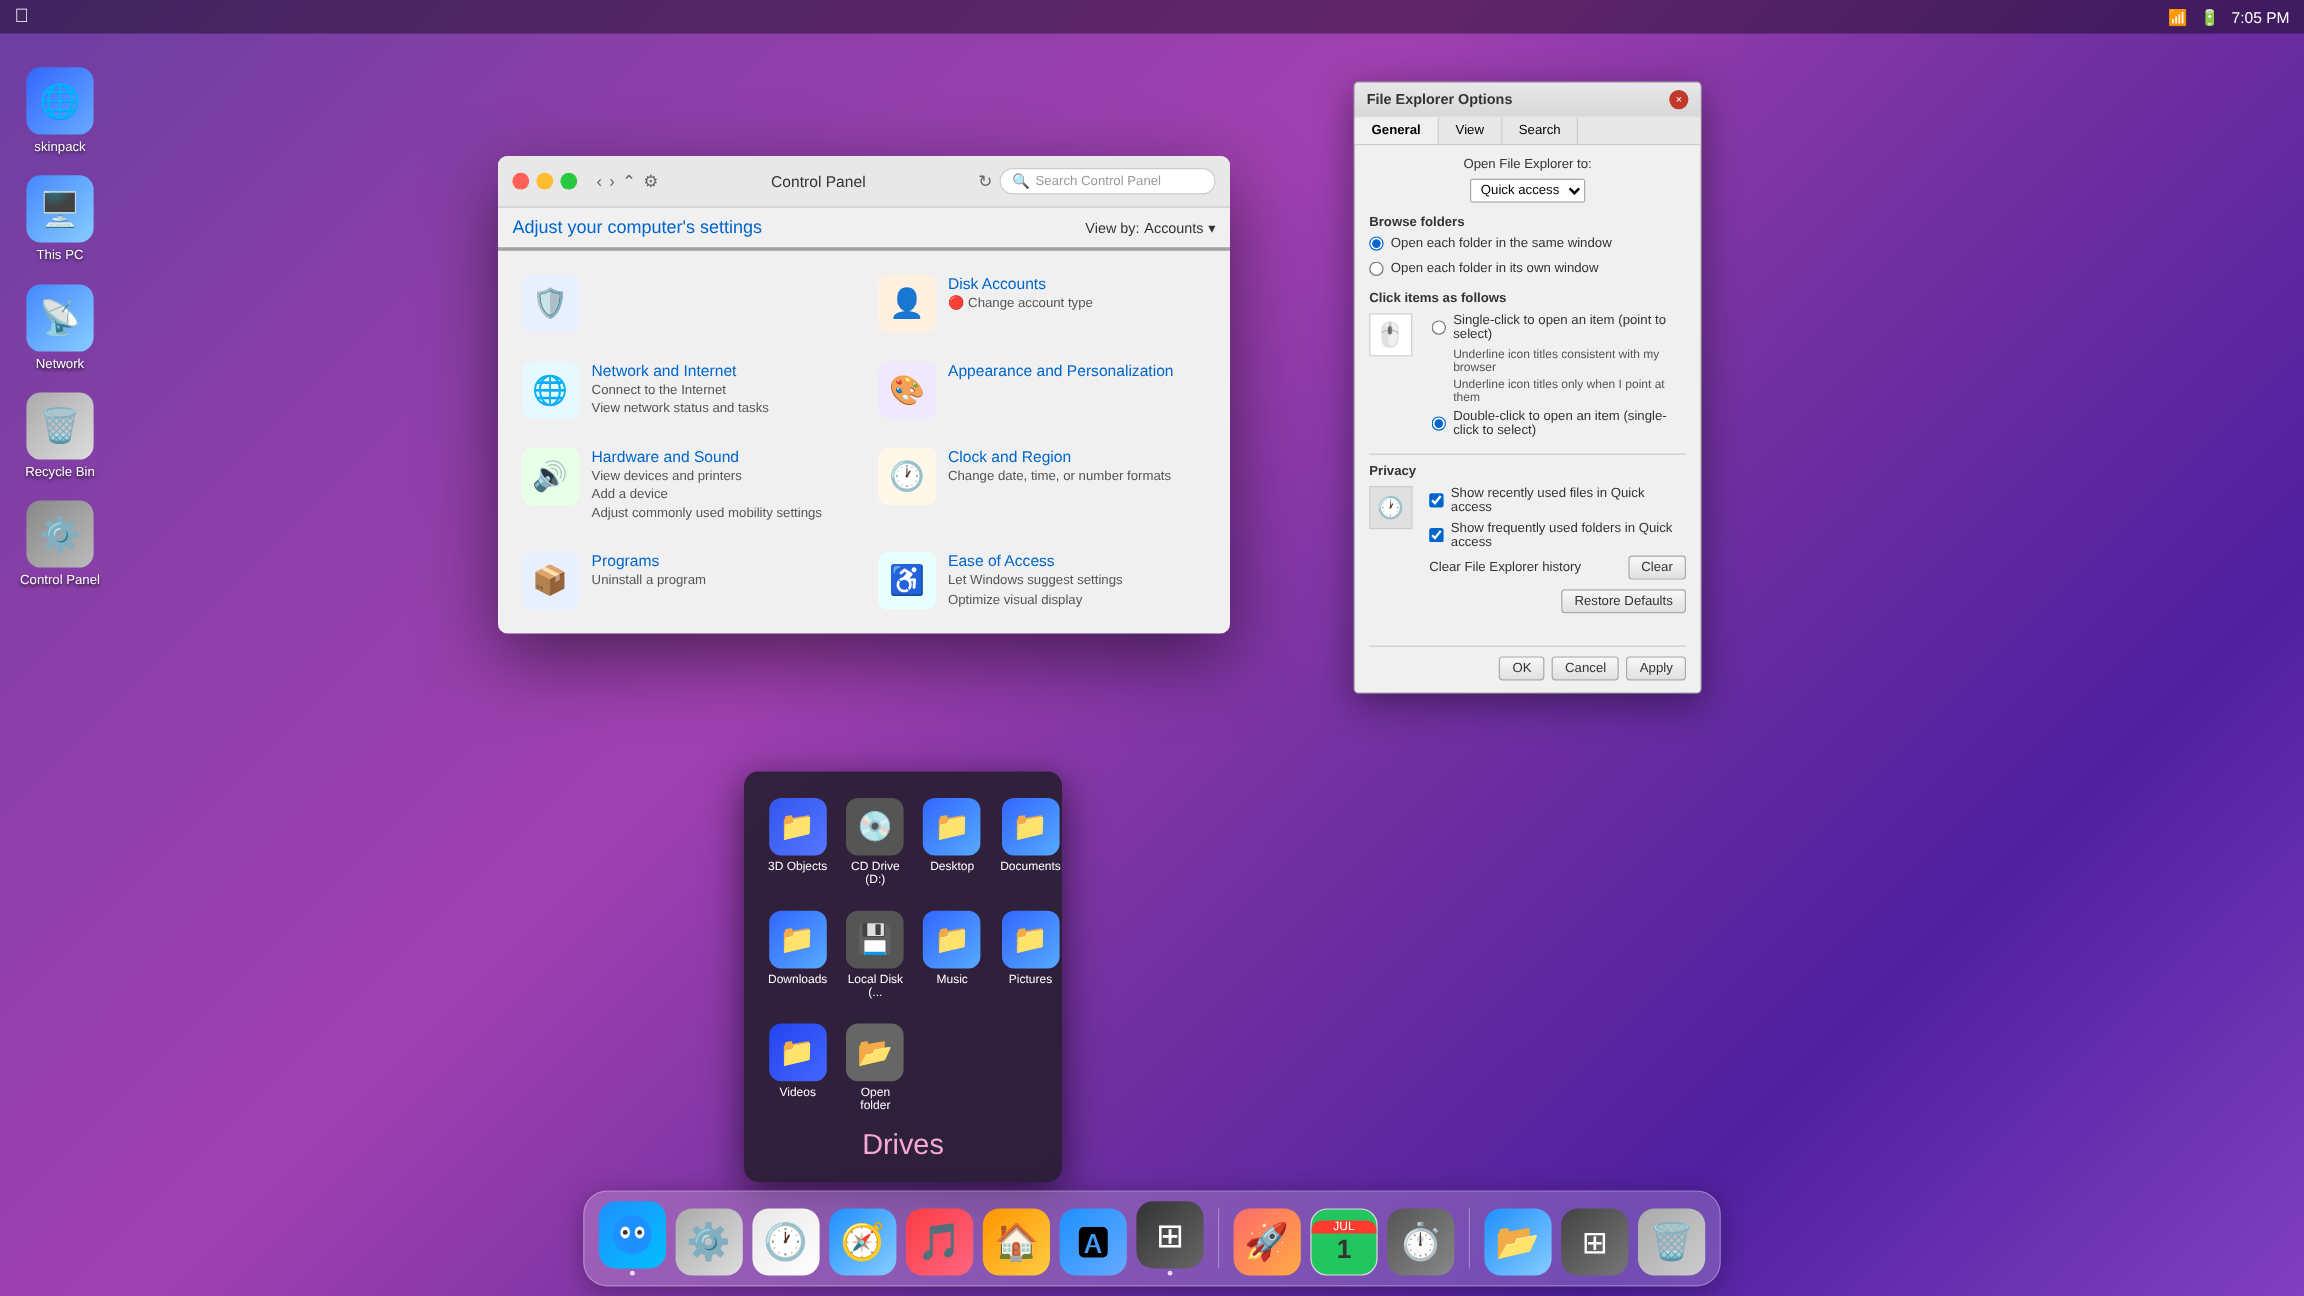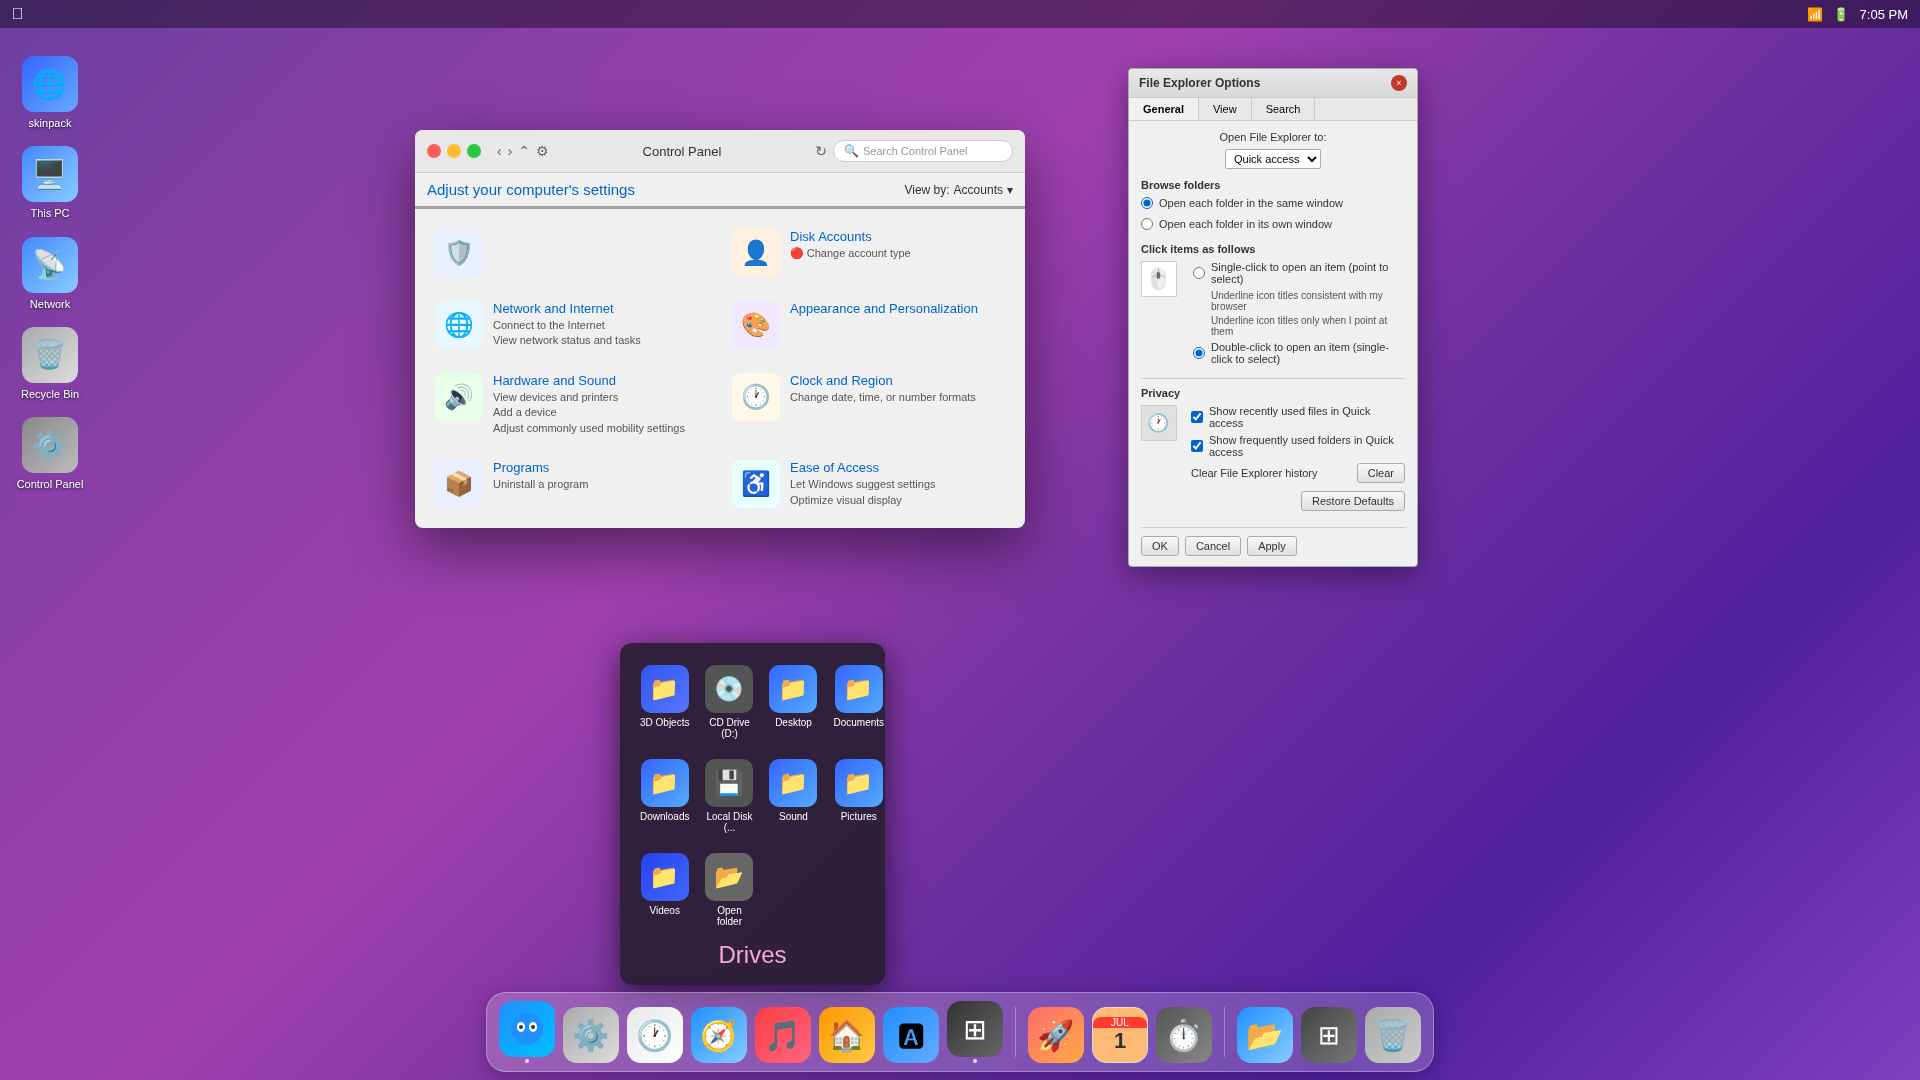--- a/index.html
+++ b/index.html
@@ -200,23 +200,23 @@
       background: linear-gradient(to bottom, #f8f8f8, #e0e0e0);
       border: 1px solid #aaa;
       border-radius: 3px;
       padding: 3px 10px;
       font-size: 11px;
       cursor: pointer;
       color: #333;
     }
     .feo-buttons-row {
       display: flex;
-      justify-content: flex-start;
+      justify-content: flex-end;
       gap: 6px;
-      margin-top: 16px;
+      margin-top: 27px;
       padding-top: 8px;
       border-top: 1px solid #ccc;
     }
     .feo-open-row { display: flex; align-items: center; gap: 6px; margin-bottom: 10px; flex-direction: column; }
     .feo-select {
       flex: 1;
       font-size: 11px;
       padding: 2px 4px;
       border: 1px solid #aaa;
       background: white;
@@ -573,21 +573,21 @@
       <span class="popup-label">Downloads</span>
     </div>
 
     <div class="popup-item">
       <div class="popup-icon" style="background:#555;">💾</div>
       <span class="popup-label">Local Disk (...</span>
     </div>
 
     <div class="popup-item">
       <div class="popup-icon" style="background:linear-gradient(135deg,#3366ff,#55aaff);">📁</div>
-      <span class="popup-label">Sound</span>
+      <span class="popup-label">Music</span>
     </div>
 
     <div class="popup-item">
       <div class="popup-icon" style="background:linear-gradient(135deg,#3366ff,#55aaff);">📁</div>
       <span class="popup-label">Pictures</span>
     </div>
 
     <div class="popup-item">
       <div class="popup-icon" style="background:linear-gradient(135deg,#2244ee,#4466ff);">📁</div>
       <span class="popup-label">Videos</span>
@@ -648,21 +648,21 @@
     <div class="dock-dot"></div>
   </div>
 
   <div class="dock-separator"></div>
 
   <div class="dock-item">
     <div class="dock-icon" style="background:linear-gradient(135deg,#ff6b6b,#ffaa44);">🚀</div>
   </div>
 
   <div class="dock-item">
-    <div class="dock-icon" style="background:#fdba74; border:1px solid #ddd;justify-content:flex-end;">
+    <div class="dock-icon" style="background:#22c55e; border:1px solid #ddd;justify-content:flex-end;">
       <div style="display:flex;flex-direction:column;align-items:center;justify-content:center;height:100%;width:100%;">
         <div style="background:#ff3b30;color:white;font-size:10px;width:100%;text-align:center;border-radius:8px 8px 0 0;">JUL</div>
         <div style="font-size:22px;font-weight:bold;color:#333;">1</div>
       </div>
     </div>
   </div>
 
   <div class="dock-item">
     <div class="dock-icon" style="background:linear-gradient(135deg,#555,#888);">⏱️</div>
   </div>

